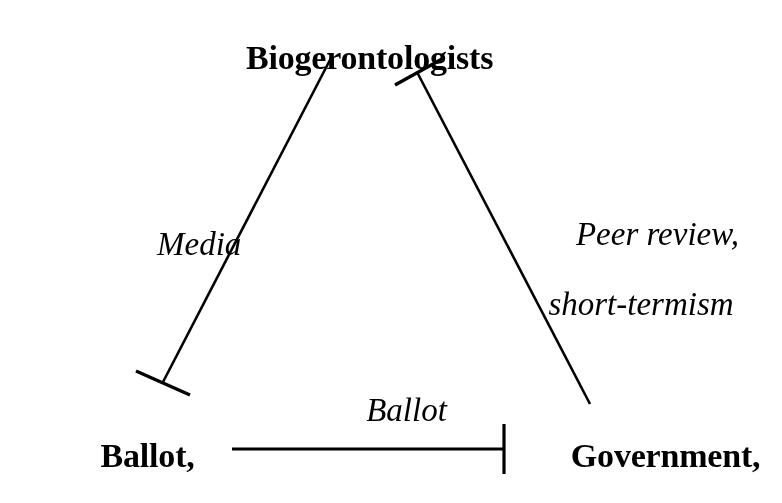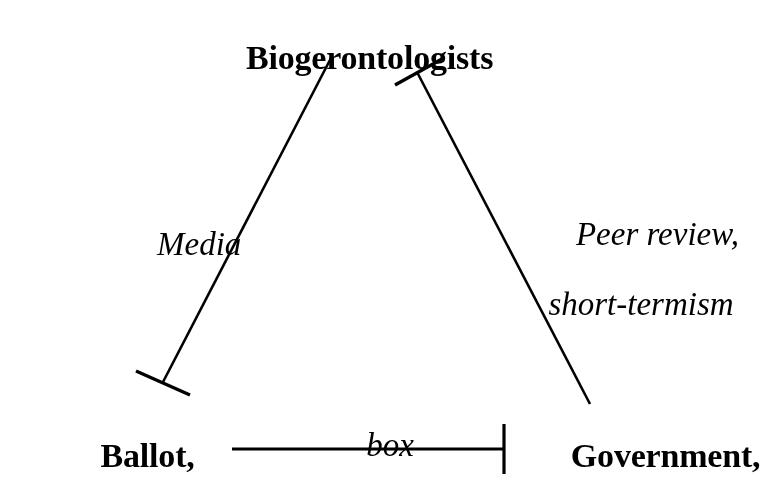--- a/index.html
+++ b/index.html
@@ -125,16 +125,16 @@
   <div class="edge-label" id="label-media">
     <span>Media</span>
   </div>
 
   <div class="edge-label" id="label-peer-review">
     <span class="line-1">Peer review,</span>
     <span class="line-2">short-termism</span>
   </div>
 
   <div class="edge-label" id="label-ballot-box">
-    <span class="line-2">box</span>
+    <span class="line-1">Ballot</span>
   </div>
 
 </div>
 
 </body></html>

